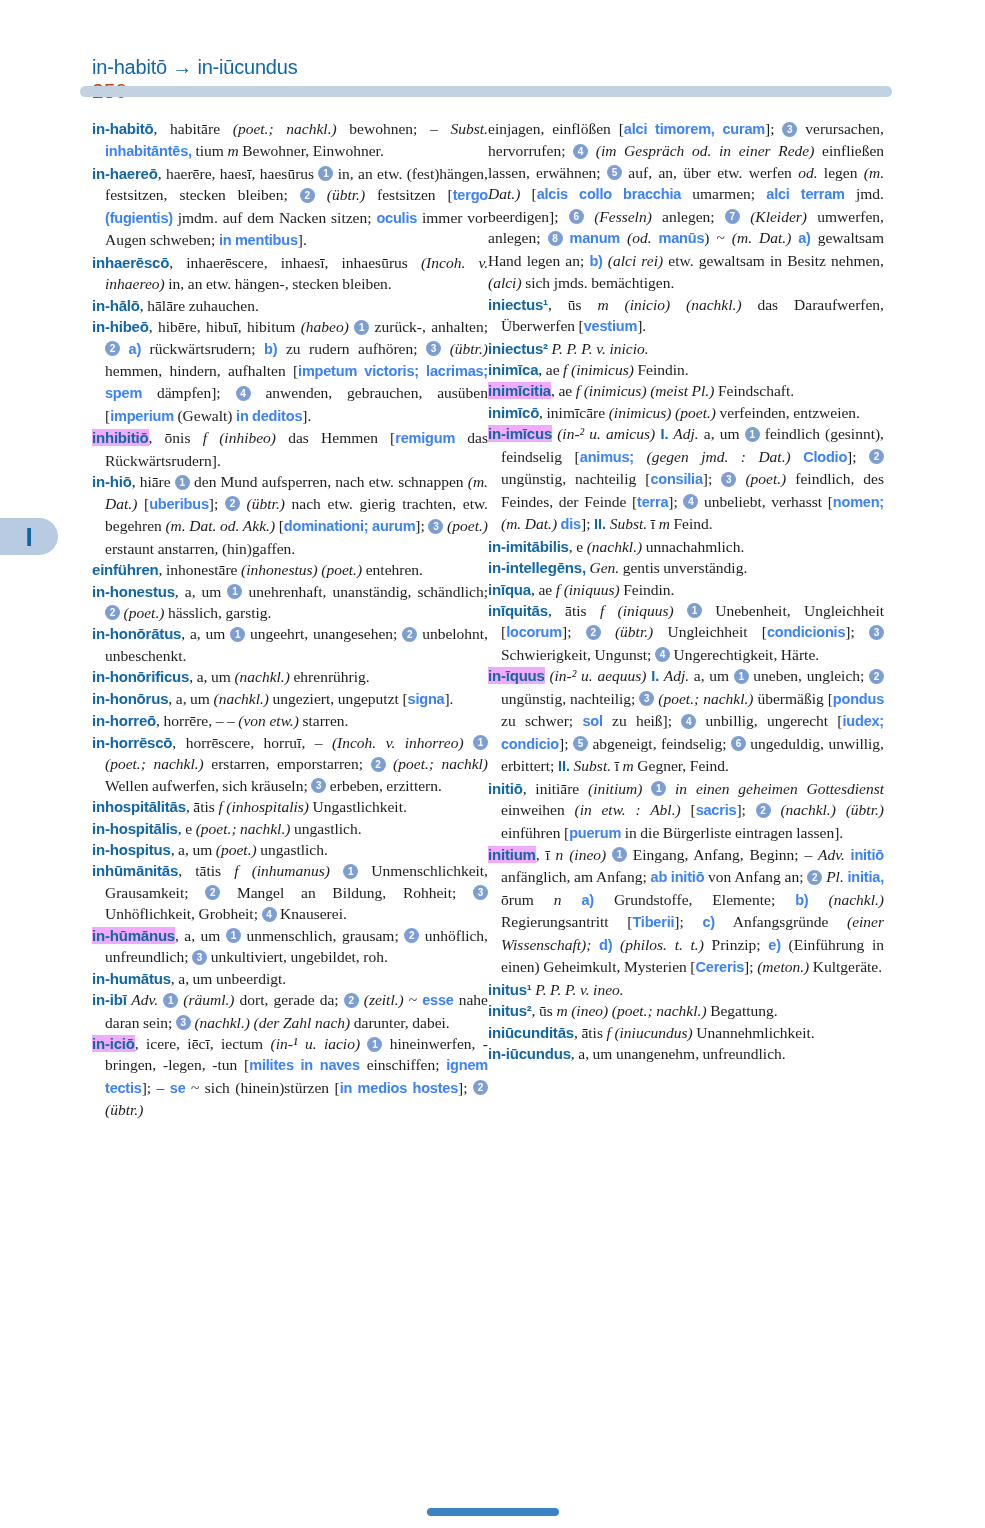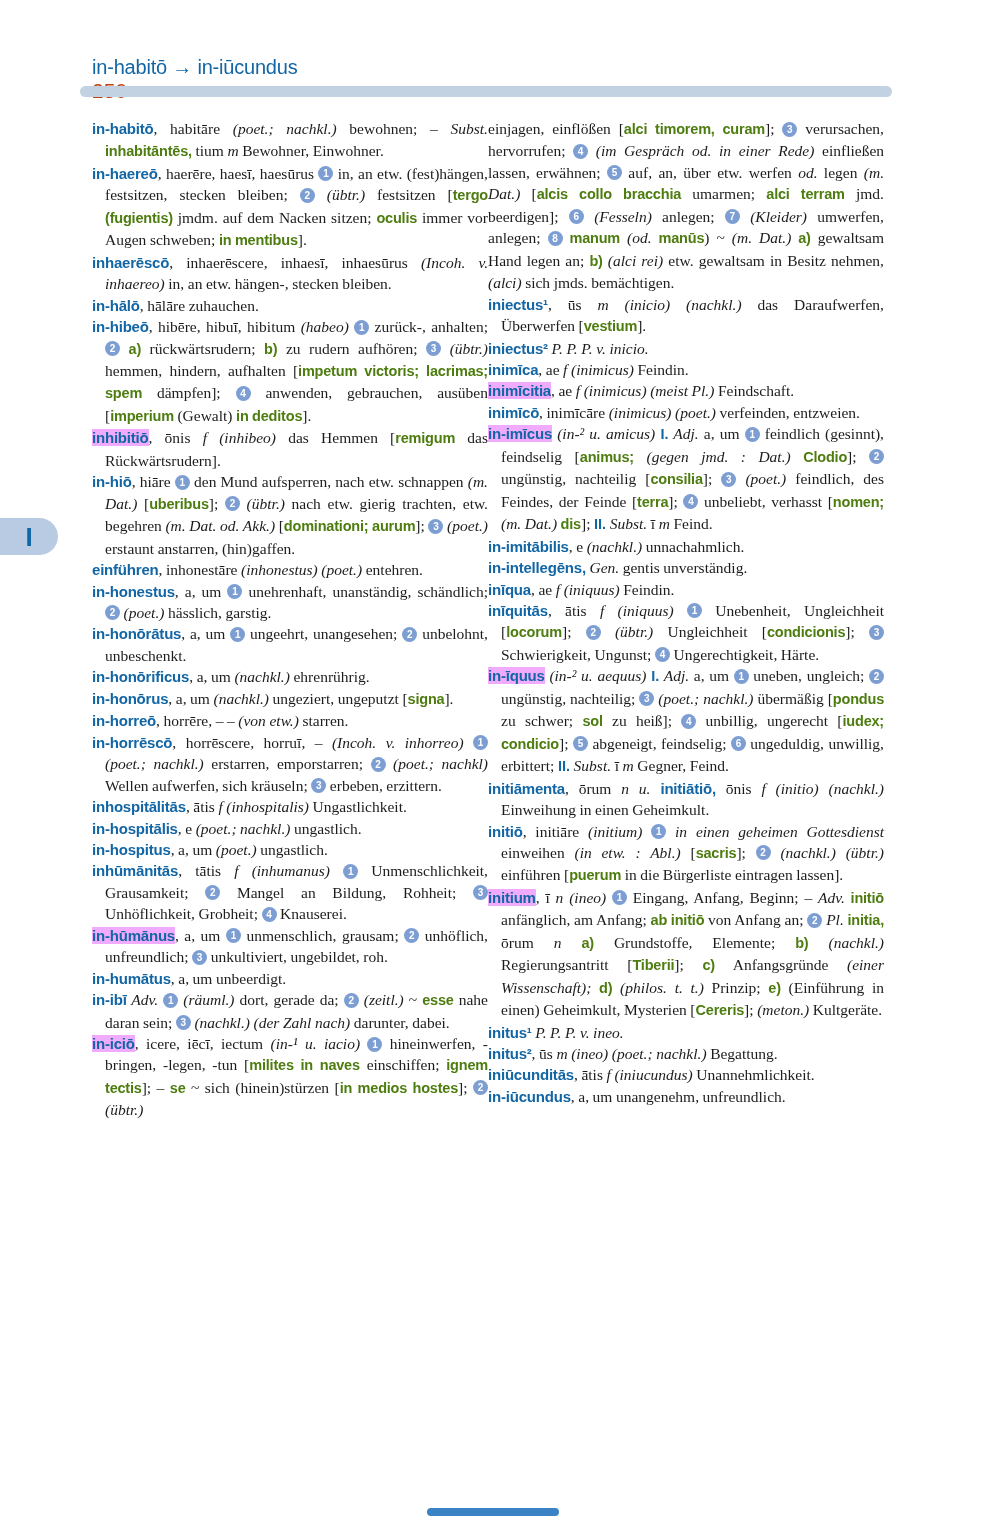--- a/index.html
+++ b/index.html
@@ -20,21 +20,21 @@
                color:#1266a5;line-height:1;}
   
   .columns{position:absolute;left:92px;top:118px;width:812px;display:flex;}
   .col{width:396px;}
   p.entry{margin:0;font-size:15.5px;line-height:21.45px;text-align:justify;
           text-indent:-13px;padding-left:13px;word-spacing:-0.3px;}
   p.entry.cont{text-indent:0;padding-left:0;}
   .hw,.hwh{font-family:"Liberation Sans",sans-serif;font-weight:bold;color:#1266a5;
            font-size:15px;letter-spacing:-0.2px;}
   .hwh{background:#f0abfc;}
-  .b{font-family:"Liberation Sans",sans-serif;font-weight:bold;color:#4d7c0f;
+  .b{font-family:"Liberation Sans",sans-serif;font-weight:bold;color:#3b82f6;
      font-size:14.5px;letter-spacing:-0.2px;}
   .rn{font-family:"Liberation Sans",sans-serif;font-weight:bold;color:#1266a5;font-size:14.5px;}
   .i{font-style:italic;}
   .num{display:inline-block;width:15px;height:15px;line-height:15.5px;border-radius:50%;
        background:#7d9ed2;color:#fff;font-family:"Liberation Sans",sans-serif;
        font-size:10px;font-weight:bold;text-align:center;vertical-align:1.5px;
        text-indent:0;letter-spacing:0;}
   
   .footmark{position:absolute;left:50%;transform:translateX(-50%);top:1508px;
             width:132px;height:8px;border-radius:4px;background:#3b82c4;}
@@ -85,21 +85,20 @@
         <p class="entry"><span class="hw">iniectus²</span><span class="i"> P. P. P. v. inicio.</span></p>
         <p class="entry"><span class="hw">inimīca</span><span>, ae </span><span class="i">f (inimicus)</span><span> Feindin.</span></p>
         <p class="entry"><span class="hwh">inimīcitia</span><span>, ae </span><span class="i">f (inimicus) (meist Pl.)</span><span> Feindschaft.</span></p>
         <p class="entry"><span class="hw">inimīcō</span><span>, inimīcāre </span><span class="i">(inimicus) (poet.)</span><span> verfeinden, entzweien.</span></p>
         <p class="entry"><span class="hwh">in-imīcus</span><span class="i"> (in-² u. amicus)</span><span class="rn"> I.</span><span class="i"> Adj.</span><span> a, um </span><span class="num">1</span><span> feindlich (gesinnt), feindselig [</span><span class="b">animus;</span><span class="i"> (gegen jmd. : Dat.)</span><span class="b"> Clodio</span><span>]; </span><span class="num">2</span><span> ungünstig, nachteilig [</span><span class="b">consilia</span><span>]; </span><span class="num">3</span><span class="i"> (poet.)</span><span> feindlich, des Feindes, der Feinde [</span><span class="b">terra</span><span>]; </span><span class="num">4</span><span> unbeliebt, verhasst [</span><span class="b">nomen;</span><span class="i"> (m. Dat.)</span><span class="b"> dis</span><span>]; </span><span class="rn">II.</span><span class="i"> Subst.</span><span> ī </span><span class="i">m</span><span> Feind.</span></p>
         <p class="entry"><span class="hw">in-imitābilis</span><span>, e </span><span class="i">(nachkl.)</span><span> unnachahmlich.</span></p>
         <p class="entry"><span class="hw">in-intellegēns,</span><span class="i"> Gen.</span><span> gentis unverständig.</span></p>
         <p class="entry"><span class="hw">inīqua</span><span>, ae </span><span class="i">f (iniquus)</span><span> Feindin.</span></p>
         <p class="entry"><span class="hw">inīquitās</span><span>, ātis </span><span class="i">f (iniquus)</span><span> </span><span class="num">1</span><span> Unebenheit, Ungleichheit [</span><span class="b">locorum</span><span>]; </span><span class="num">2</span><span class="i"> (übtr.)</span><span> Ungleichheit [</span><span class="b">condicionis</span><span>]; </span><span class="num">3</span><span> Schwierigkeit, Ungunst; </span><span class="num">4</span><span> Ungerechtigkeit, Härte.</span></p>
         <p class="entry"><span class="hwh">in-īquus</span><span class="i"> (in-² u. aequus)</span><span class="rn"> I.</span><span class="i"> Adj.</span><span> a, um </span><span class="num">1</span><span> uneben, ungleich; </span><span class="num">2</span><span> ungünstig, nachteilig; </span><span class="num">3</span><span class="i"> (poet.; nachkl.)</span><span> übermäßig [</span><span class="b">pondus</span><span> zu schwer; </span><span class="b">sol</span><span> zu heiß]; </span><span class="num">4</span><span> unbillig, ungerecht [</span><span class="b">iudex; condicio</span><span>]; </span><span class="num">5</span><span> abgeneigt, feindselig; </span><span class="num">6</span><span> ungeduldig, unwillig, erbittert; </span><span class="rn">II.</span><span class="i"> Subst.</span><span> ī </span><span class="i">m</span><span> Gegner, Feind.</span></p>
-        <p class="entry"><span class="hw">initiāmenta</span><span>, ōrum </span><span class="i">n u.</span><span class="hw"> initiātiō,</span><span> ōnis </span><span class="i">f (initio) (nachkl.)</span><span> Einweihung in einen Geheimkult.</span></p>
         <p class="entry"><span class="hw">initiō</span><span>, initiāre </span><span class="i">(initium)</span><span> </span><span class="num">1</span><span class="i"> in einen geheimen Gottesdienst</span><span> einweihen </span><span class="i">(in etw. : Abl.)</span><span> [</span><span class="b">sacris</span><span>]; </span><span class="num">2</span><span class="i"> (nachkl.) (übtr.)</span><span> einführen [</span><span class="b">puerum</span><span> in die Bürgerliste eintragen lassen].</span></p>
         <p class="entry"><span class="hwh">initium</span><span>, ī </span><span class="i">n (ineo)</span><span> </span><span class="num">1</span><span> Eingang, Anfang, Beginn; – </span><span class="i">Adv.</span><span class="b"> initiō</span><span> anfänglich, am Anfang; </span><span class="b">ab initiō</span><span> von Anfang an; </span><span class="num">2</span><span class="i"> Pl.</span><span class="b"> initia,</span><span> ōrum </span><span class="i">n</span><span class="b"> a)</span><span> Grundstoffe, Elemente; </span><span class="b">b)</span><span class="i"> (nachkl.)</span><span> Regierungsantritt [</span><span class="b">Tiberii</span><span>]; </span><span class="b">c)</span><span> Anfangsgründe </span><span class="i">(einer Wissenschaft);</span><span class="b"> d)</span><span class="i"> (philos. t. t.)</span><span> Prinzip; </span><span class="b">e)</span><span> (Einführung in einen) Geheimkult, Mysterien [</span><span class="b">Cereris</span><span>]; </span><span class="i">(meton.)</span><span> Kultgeräte.</span></p>
         <p class="entry"><span class="hw">initus¹</span><span class="i"> P. P. P. v. ineo.</span></p>
         <p class="entry"><span class="hw">initus²</span><span>, ūs </span><span class="i">m (ineo) (poet.; nachkl.)</span><span> Begattung.</span></p>
         <p class="entry"><span class="hw">iniūcunditās</span><span>, ātis </span><span class="i">f (iniucundus)</span><span> Unannehmlichkeit.</span></p>
         <p class="entry"><span class="hw">in-iūcundus</span><span>, a, um unangenehm, unfreundlich.</span></p>
       </div>
   </div>
 
   <div class="footmark"></div>

